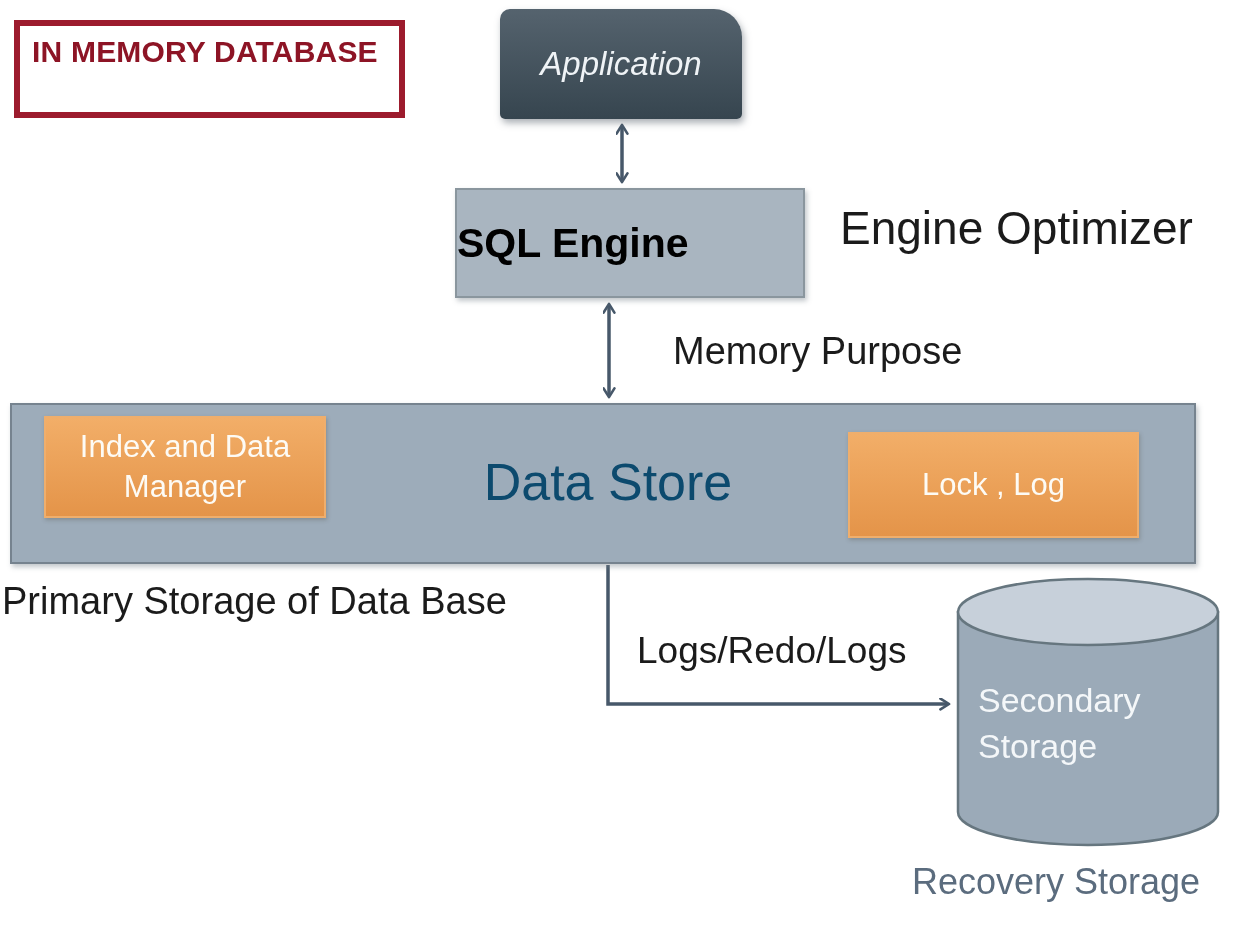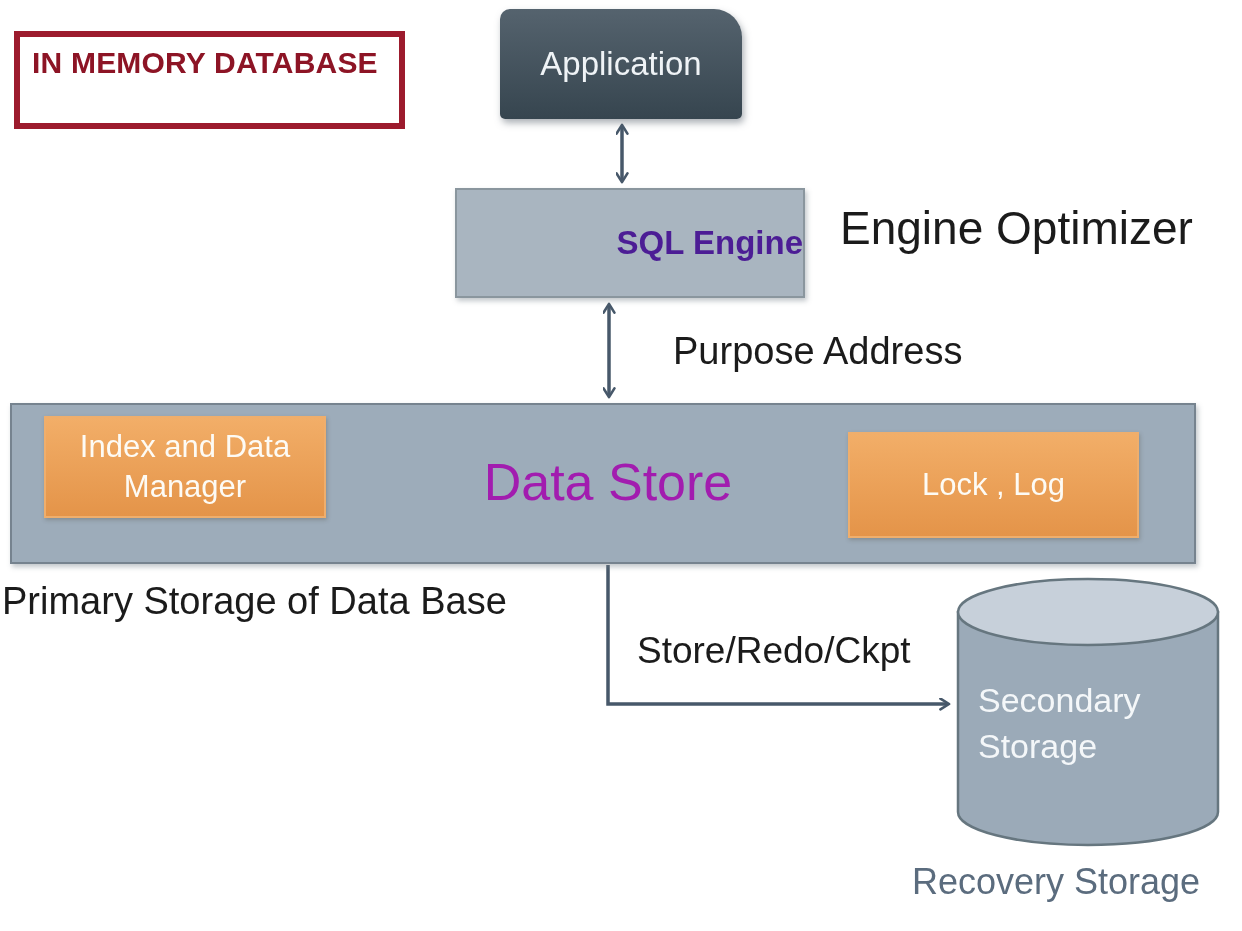--- a/index.html
+++ b/index.html
@@ -18,48 +18,48 @@
     position:relative;width:1242px;height:931px;background:#ffffff;overflow:hidden;
     font-family:"Liberation Sans","DejaVu Sans",sans-serif;color:var(--ink);
   }
   .overlay{position:absolute;left:0;top:0;z-index:1}
   .abs{position:absolute;z-index:2}
 
   .title-box{
     left:14px;top:20px;width:391px;height:98px;
     border:6px solid var(--title_red);background:#ffffff;
     padding:5px 12px;color:var(--title_text);
-    font-weight:bold;font-size:30px;line-height:41px;letter-spacing:.2px;margin-top:11px;
+    font-weight:bold;font-size:30px;line-height:41px;letter-spacing:.2px;
   }
 
   .app-box{
     left:500px;top:9px;width:242px;height:110px;
     background:linear-gradient(180deg,var(--app_top) 0%,var(--app_bottom) 100%);
     border-radius:10px 28px 5px 5px;
     box-shadow:2px 4px 7px rgba(90,100,110,.5);
     display:flex;align-items:center;justify-content:center;
-    color:#EFF3F6;font-size:33px;
+    color:#EFF3F6;font-size:33px;font-style:italic;
   }
 
   .sql-box{
     left:455px;top:188px;width:350px;height:110px;
     background:var(--sql_fill);border:2px solid var(--sql_border);
     box-shadow:2px 3px 5px rgba(120,130,140,.45);
-    display:flex;align-items:center;justify-content:flex-end;
-    font-weight:bold;font-size:33px;color:#4c1d95;
+    display:flex;align-items:center;justify-content:flex-start;
+    font-weight:bold;font-size:41px;color:#000000;
   }
 
   .datastore-box{
     left:10px;top:403px;width:1186px;height:161px;
     background:var(--panel_fill);border:2px solid var(--panel_border);
     box-shadow:2px 3px 5px rgba(120,130,140,.45);
   }
   .datastore-label{
     left:408px;top:452px;width:400px;text-align:center;
-    font-size:52px;color:#a21caf;
+    font-size:52px;color:#0c4a6e;
   }
   .orange-box{
     background:linear-gradient(180deg,var(--orange_top) 0%,var(--orange_bottom) 100%);
     border:2px solid var(--orange_border);
     box-shadow:1px 2px 4px rgba(60,50,30,.25);
     display:flex;flex-direction:column;align-items:center;justify-content:center;
     color:var(--box_text);font-size:31px;line-height:40px;text-align:center;
   }
   .index-box{left:44px;top:416px;width:282px;height:102px}
   .locklog-box{left:848px;top:432px;width:291px;height:106px}
@@ -111,34 +111,34 @@
 
   <div class="abs app-box">
     <span>Application</span>
   </div>
 
   <div class="abs sql-box">
     <span>SQL Engine</span>
   </div>
 
   <div class="abs annotation query-optimizer">Engine Optimizer</div>
-  <div class="abs annotation memory-address">Purpose Address</div>
+  <div class="abs annotation memory-address">Memory Purpose</div>
 
   <div class="abs datastore-box"></div>
   <div class="abs orange-box index-box">
     <div>Index and Data</div>
     <div>Manager</div>
   </div>
   <div class="abs datastore-label">Data Store</div>
   <div class="abs orange-box locklog-box">
     <div>Lock , Log</div>
   </div>
 
   <div class="abs annotation primary-storage">Primary Storage of Data Base</div>
-  <div class="abs annotation logs-redo">Store/Redo/Ckpt</div>
+  <div class="abs annotation logs-redo">Logs/Redo/Logs</div>
 
   <div class="abs cyl-label">
     <div>Secondary</div>
     <div>Storage</div>
   </div>
 
   <div class="abs annotation recovery">Recovery Storage</div>
 
 </div>
 

